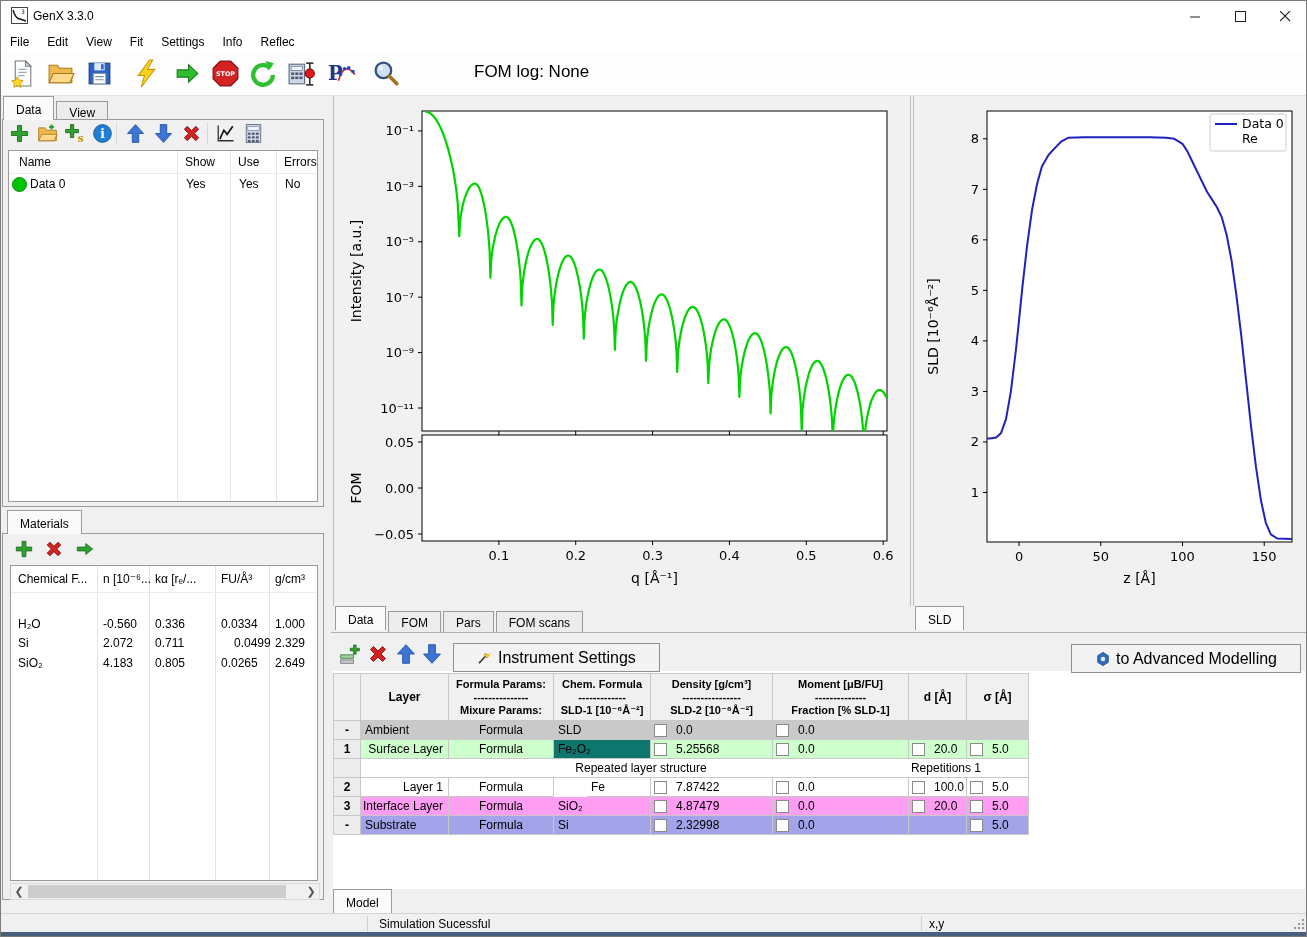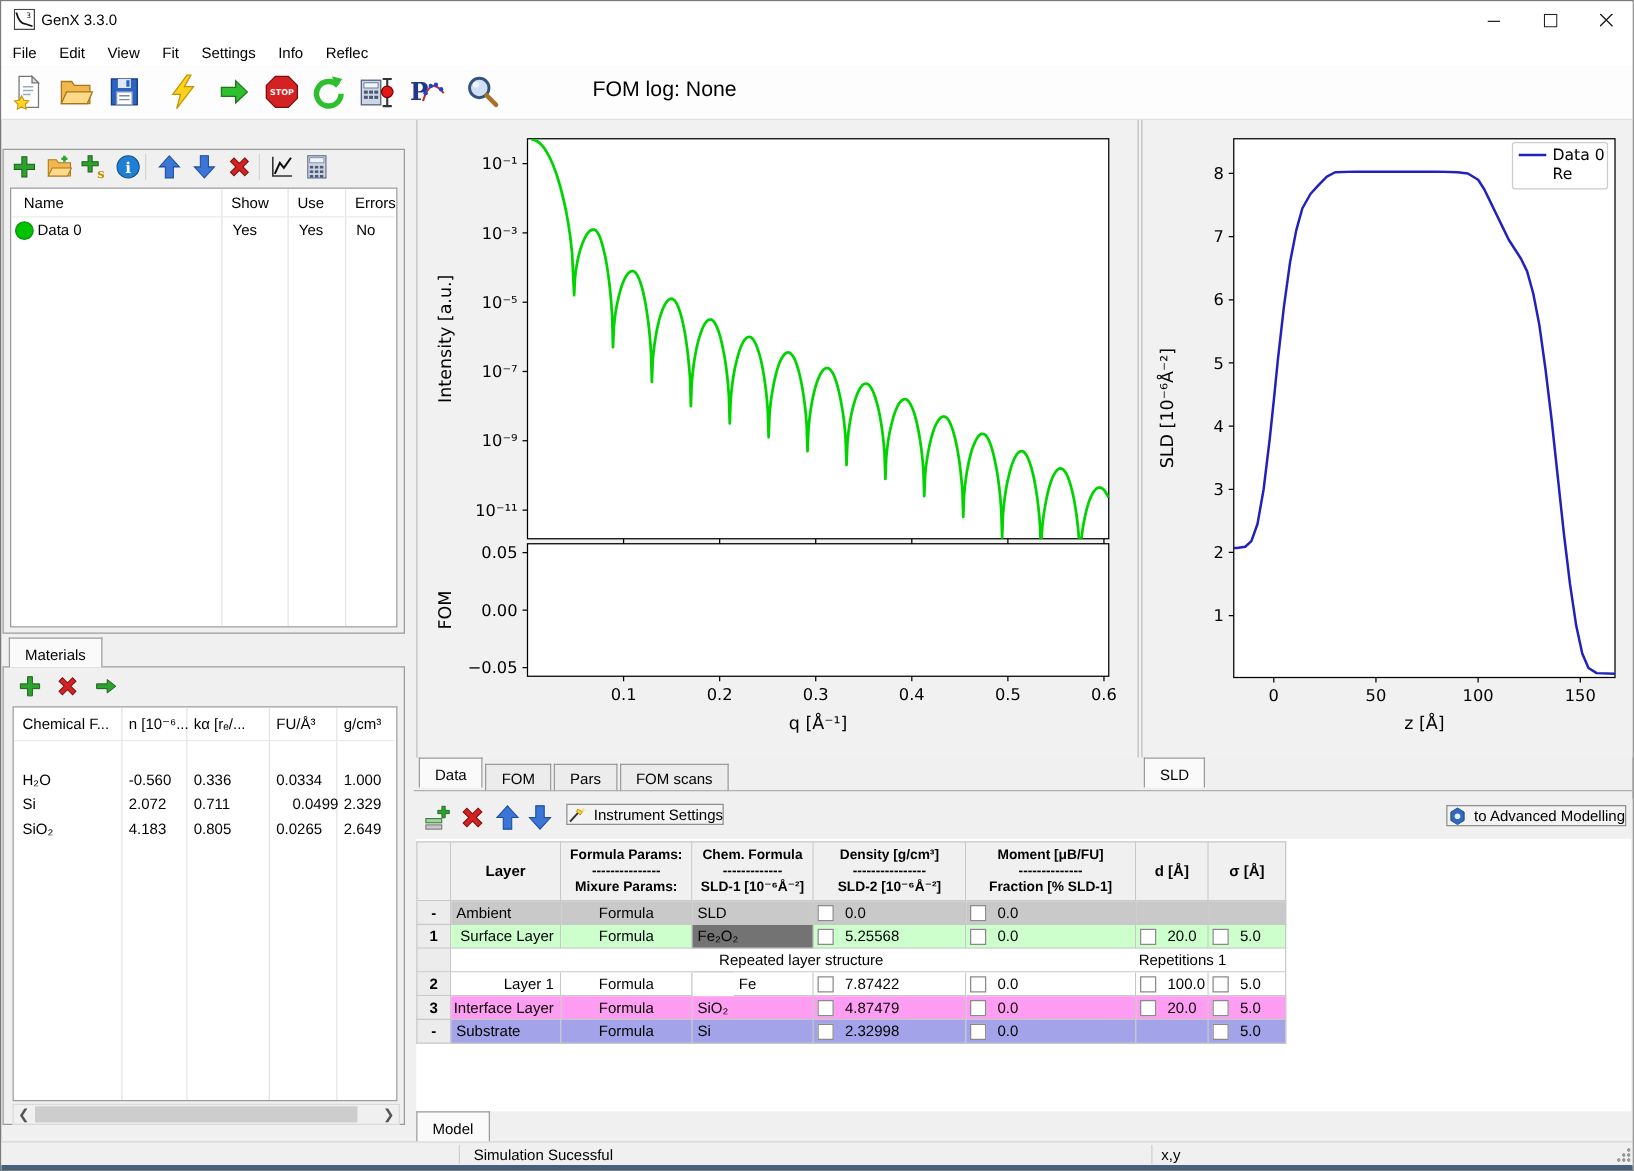--- a/index.html
+++ b/index.html
@@ -44,21 +44,21 @@
   
   .grow{position:absolute;display:grid;grid-template-columns:28px 88px 105px 97px 122px 136px 58px 62px;height:19px;}
   .gcell{border-right:1px solid #c8c8c8;border-bottom:1px solid #c8c8c8;font-size:12px;
          display:flex;align-items:center;overflow:hidden;white-space:nowrap;box-sizing:border-box;}
   .gnum{background:#ececec;justify-content:center;font-weight:bold;border-left:1px solid #c8c8c8;}
   .ghead{position:absolute;display:grid;grid-template-columns:28px 88px 105px 97px 122px 136px 58px 62px;height:48px;}
   .ghc{border:1px solid #c8c8c8;border-left:none;background:#f0f0f0;font-weight:bold;font-size:11px;
        display:flex;flex-direction:column;align-items:center;justify-content:center;line-height:13px;box-sizing:border-box;}
   .cb{display:inline-block;width:11px;height:11px;background:#fff;border:1px solid #8a8a8a;margin:0 5px 0 3px;flex:0 0 auto;}
   .btn{position:absolute;display:flex;align-items:center;background:#f3f3f3;border:1px solid #8f8f8f;
-       font-size:12px;padding:0 0;height:17px;box-sizing:border-box;}
+       font-size:16px;padding:0 23px;height:29px;box-sizing:border-box;}
   .btn svg{width:16px;height:16px;margin-right:5px;}
   
   #statusbar{left:0;top:912px;width:1307px;height:19px;background:#f0f0f0;border-top:1px solid #d4d4d4;}
   .sbdiv{position:absolute;top:2px;bottom:2px;width:1px;background:#cfcfcf;}
   #taskstrip{left:0;top:931px;width:1307px;height:6px;background:#47617c;}
   .grip{position:absolute;right:3px;top:4px;width:12px;height:12px;
         background:radial-gradient(circle at 2px 10px,#9a9a9a 1.2px,transparent 1.6px),
                    radial-gradient(circle at 6px 6px,#9a9a9a 1.2px,transparent 1.6px),
                    radial-gradient(circle at 10px 2px,#9a9a9a 1.2px,transparent 1.6px),
                    radial-gradient(circle at 6px 10px,#9a9a9a 1.2px,transparent 1.6px),
@@ -157,20 +157,21 @@
             <circle cx="25" cy="12" r="1.7"></circle>
           </g>
         </svg></span>
       <span style="position: absolute; left: 370px; top: 6px; width: 29px; height: 29px;"><svg viewBox="0 0 28 28" width="100%" height="100%">
           <circle cx="12" cy="11" r="7.5" fill="#cfe0f5" stroke="#33537d" stroke-width="2.2"></circle>
           <circle cx="9.5" cy="8.5" r="2.4" fill="#eef5ff"></circle>
           <line x1="17.5" y1="16.5" x2="25" y2="24" stroke="#a86f28" stroke-width="3.4" stroke-linecap="round"></line>
         </svg></span>
     </div>
 
+  <div class="abs tabrow" id="datatabs" style="left:2px;top:95px;width:320px;"><span class="tab active">Data</span><span class="tab">View</span></div>
   <div class="panelbox" id="databox" style="left:1px;top:118px;width:322px;height:388px;">
     <div class="abs" id="datatoolbar" style="left:0;top:0;width:100%;height:28px;">
         <span style="position: absolute; left: 6px; top: 3px; width: 21px; height: 21px;"><svg viewBox="0 0 26 26" width="100%" height="100%">
             <path d="M10.5 3 h5 v7.5 H23 v5 h-7.5 V23 h-5 v-7.5 H3 v-5 h7.5 z" fill="#2ea22e" stroke="#186018"></path>
           </svg></span>
         <span style="position: absolute; left: 34px; top: 3px; width: 21px; height: 21px;"><svg viewBox="0 0 26 26" width="100%" height="100%">
             <path d="M2 6 h8 l2 3 h12 v13 H2 z" fill="#f0b84f" stroke="#a87818"></path>
             <path d="M2 22 l4 -8 h19 l-4 8 z" fill="#ffd98a" stroke="#a87818"></path>
             <path d="M18 2 v6 M15 5 h6" stroke="#2ea22e" stroke-width="2.6"></path>
           </svg></span>
@@ -496,21 +497,21 @@
           </div>
         </div>
         <div class="grow" style="left: 0px; top: 67px;">
           <div class="gcell gnum">1</div>
           <div class="gcell" style="background: rgb(204, 255, 204); justify-content: flex-end;">
             <span style="padding-right: 5px;">Surface Layer</span>
           </div>
           <div class="gcell" style="background: rgb(204, 255, 204); justify-content: center;">
             <span>Formula</span>
           </div>
-          <div class="gcell" style="background: #737373;">
+          <div class="gcell" style="background: #0f766e;">
             <span style="padding-left: 4px;">Fe₂O₂</span>
           </div>
           <div class="gcell" style="background: rgb(204, 255, 204);">
             <span class="cb"></span>
             <span style="padding-left: 4px;">5.25568</span>
           </div>
           <div class="gcell" style="background: rgb(204, 255, 204);">
             <span class="cb"></span>
             <span style="padding-left: 4px;">0.0</span>
           </div>

